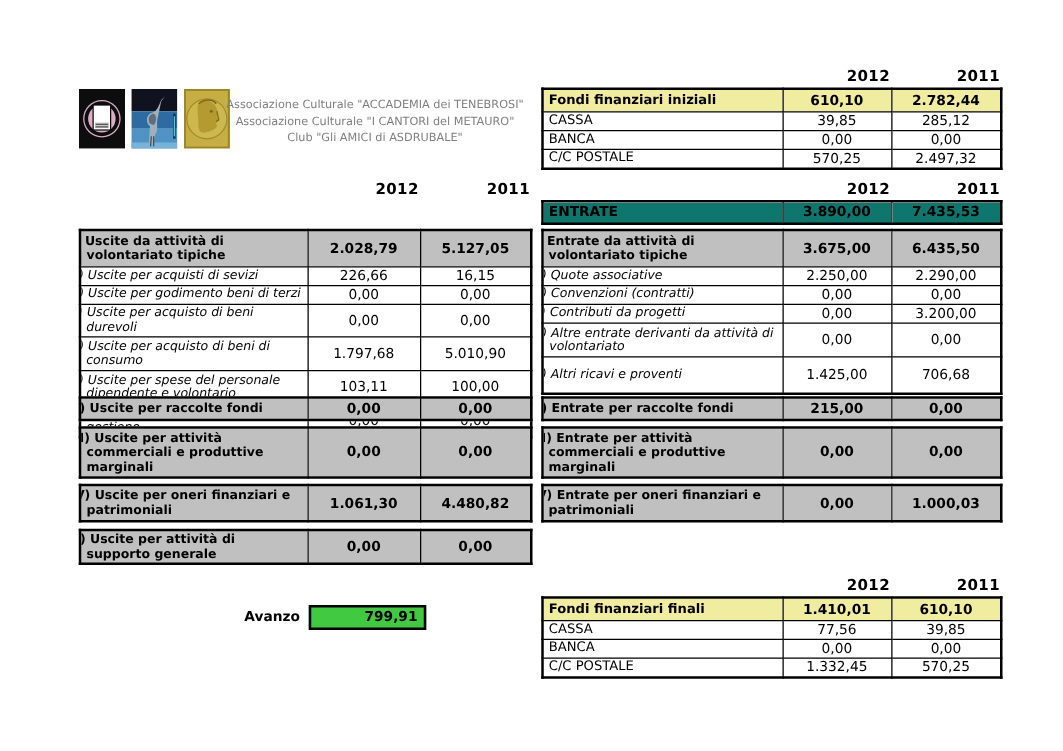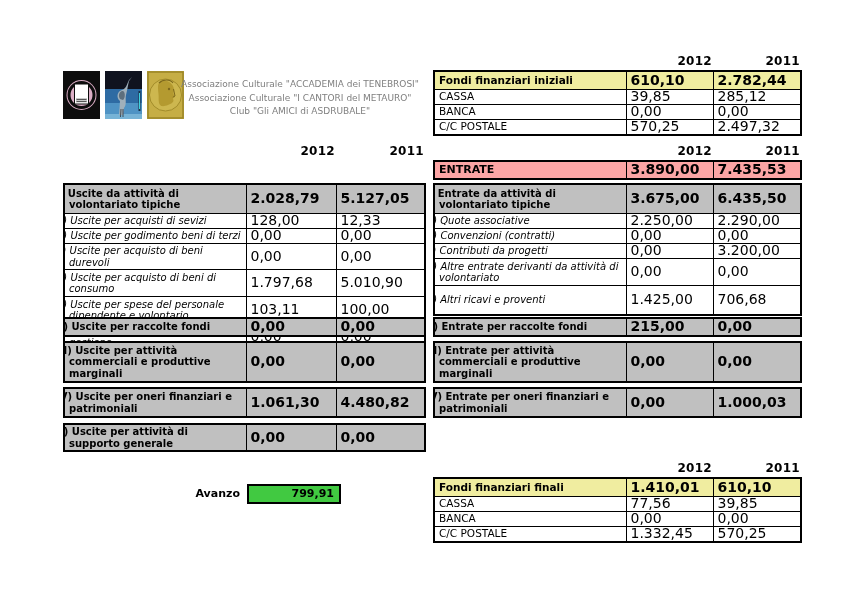--- a/index.html
+++ b/index.html
@@ -23,28 +23,28 @@
   }
   
   table.tbl {
     position:absolute; border-collapse:collapse; table-layout:fixed;
     border:2px solid #000; background:#fff;
   }
   .tbl td {
     border:1px solid #000; padding:1px 4px; font-size:10px;
     vertical-align:middle; overflow:hidden; line-height:11.5px;
   }
-  .tbl td.num { text-align:left; font-size:14px; }
+  .tbl td.num { text-align:center; font-size:11px; }
   .b { font-weight:bold; }
   .it { font-style:italic; font-size:9.5px; }
   .hang  { padding-left:17px; text-indent:-13px; }
   .hang2 { padding-left:16px; text-indent:-12px; }
   .bg-yellow { background:#f0eda0; }
   .bg-orange { background:#fac090; }
-  .bg-green  { background:#fca5a5; }
+  .bg-green  { background:#0f766e; }
   .bg-gray   { background:#c0c0c0; }
   
   .avanzo-label {
     position:absolute; left:150px; top:487px; width:90px; text-align:right;
     font-size:11px; font-weight:bold;
   }
   .avanzo-box {
     position:absolute; left:247px; top:484px; width:85px; height:15px;
     background:#41c941; border:2px solid #000; font-size:11px; font-weight:bold;
     text-align:right; padding:1px 5px 0 0; box-sizing:content-box;
@@ -168,22 +168,22 @@
         <col style="width:89px">
       </colgroup>
     <tbody>
         <tr>
       <td class="b bg-gray hang" style="height:26px;">I) Uscite da attività di volontariato tipiche</td>
       <td class="num b bg-gray">2.028,79</td>
       <td class="num b bg-gray">5.127,05</td>
     </tr>
     <tr>
       <td class="it hang2" style="height:12px;">a) Uscite per acquisti di sevizi</td>
-      <td class="num">128,00</td>
-      <td class="num">12,33</td>
+      <td class="num">226,66</td>
+      <td class="num">16,15</td>
     </tr>
     <tr>
       <td class="it hang2" style="height:12px;">b) Uscite per godimento beni di terzi</td>
       <td class="num">0,00</td>
       <td class="num">0,00</td>
     </tr>
     <tr>
       <td class="it hang2" style="height:12px;">c) Uscite per acquisto di beni durevoli</td>
       <td class="num">0,00</td>
       <td class="num">0,00</td>

